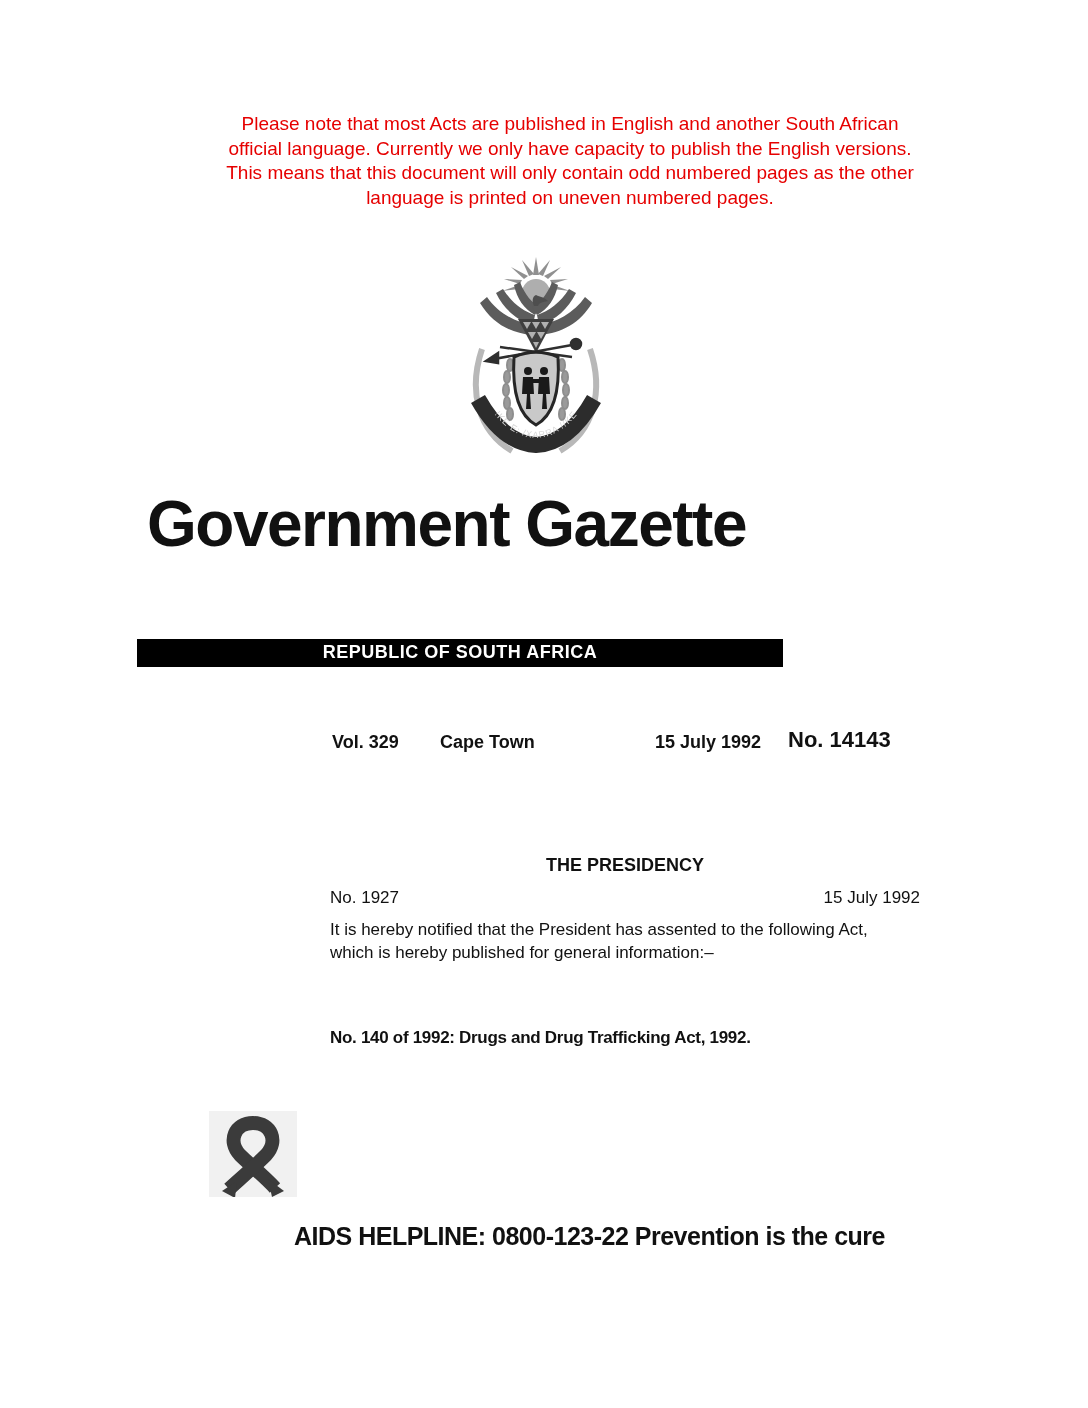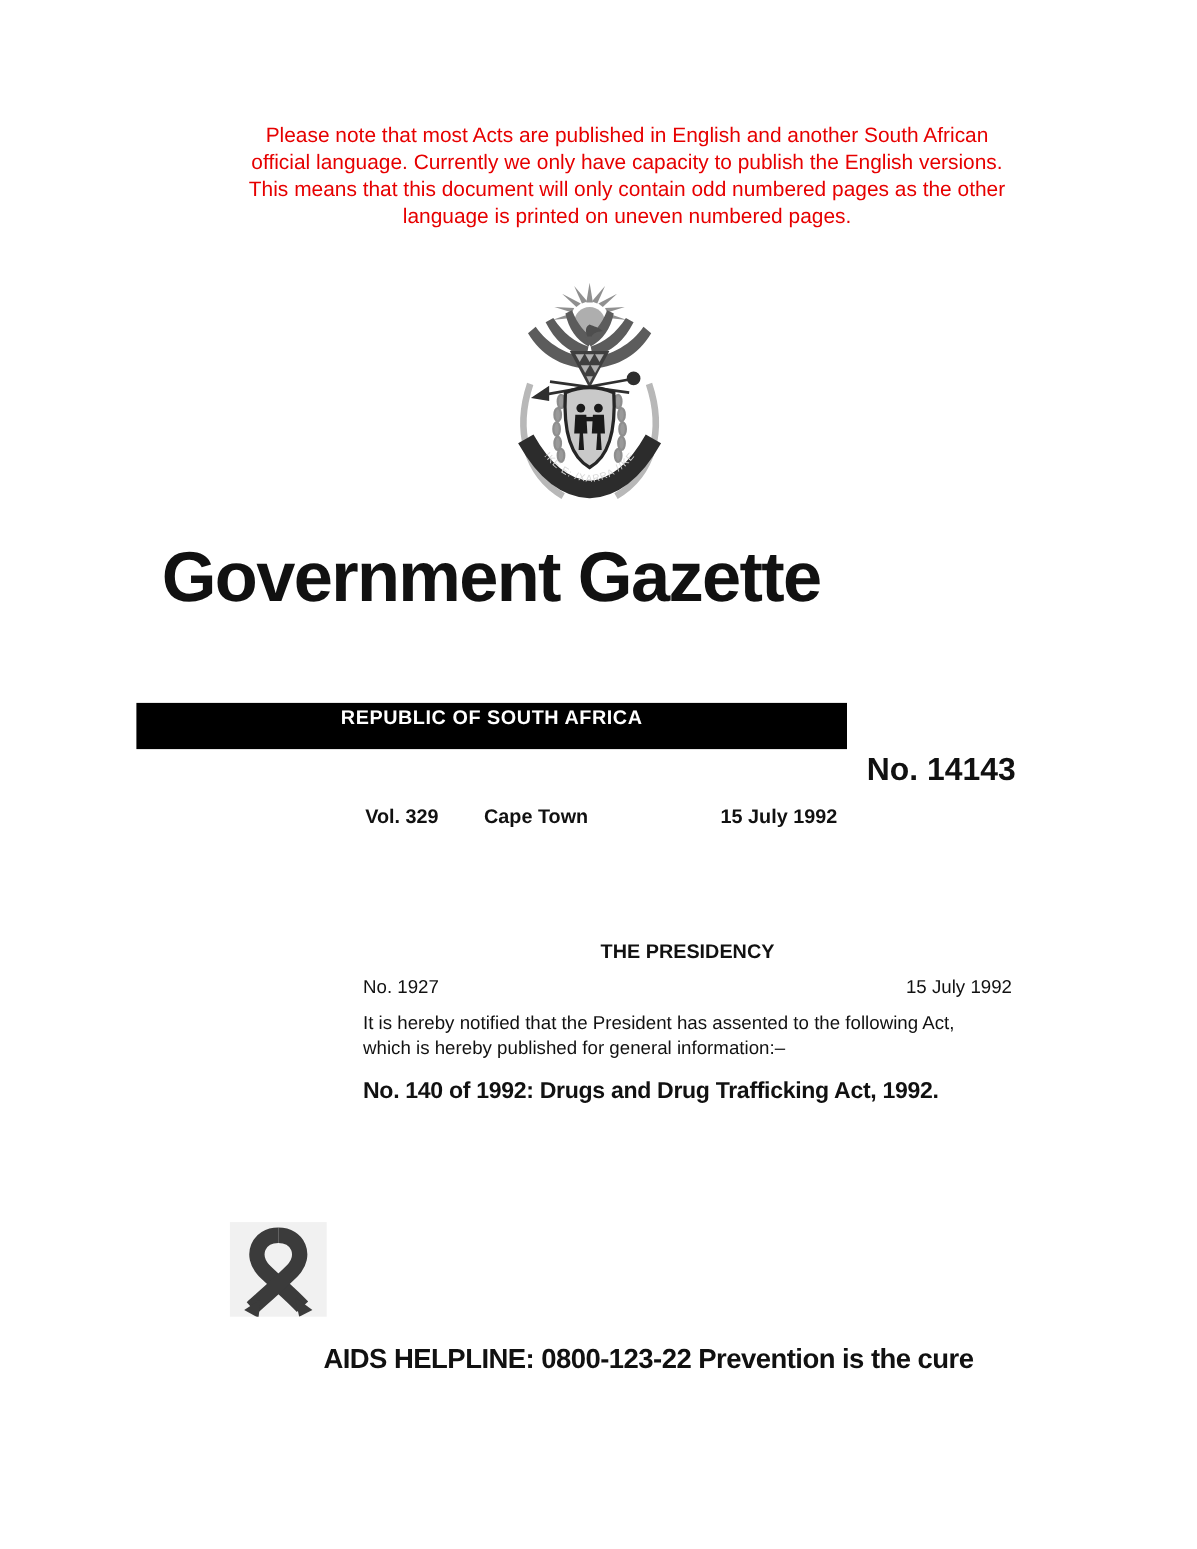--- a/index.html
+++ b/index.html
@@ -25,49 +25,49 @@
   .arms{top:253px;left:460px;width:152px;height:208px;}
   
   .gazette-title{
     top:492px;left:0;width:893px;
     text-align:center;
     font-size:64px;font-weight:700;letter-spacing:-1.5px;
     line-height:1;white-space:nowrap;
   }
   
   .republic-bar{
-    top:639px;left:124px;width:646px;height:42px;
+    top:639px;left:137px;width:646px;height:28px;
     background:#000;
     color:#fff;
     font-size:18px;font-weight:700;letter-spacing:.5px;
     line-height:26px;text-align:center;
   }
   
   .vol-item{line-height:1;font-weight:700;font-size:18px;white-space:nowrap;}
   .vol    {top:733px;left:332px;}
   .city   {top:733px;left:440px;}
   .isdate {top:733px;left:655px;}
-  .gnum   {top:686px;left:788px;font-size:29px;text-align:right;}
+  .gnum   {top:729px;left:788px;font-size:22px;text-align:right;}
   
   .presidency-heading{
     top:856px;left:330px;width:590px;
     text-align:center;
     font-size:18px;font-weight:700;line-height:1;
   }
   .notice-row{
     top:889px;left:330px;width:590px;
     display:flex;justify-content:space-between;
     font-size:17px;line-height:1;
   }
   .body-line{left:330px;width:640px;font-size:17px;line-height:1;white-space:nowrap;}
   .bl1{top:921px;}
   .bl2{top:944px;}
   .act-title{
-    top:981px;left:330px;
-    font-size:21px;font-weight:700;letter-spacing:-.3px;
+    top:1029px;left:330px;
+    font-size:17px;font-weight:700;letter-spacing:-.3px;
     line-height:1;white-space:nowrap;
   }
   
   .ribbon-box{
     top:1111px;left:209px;width:88px;height:86px;
     background:#f1f1f1;
   }
   .helpline{
     top:1176px;left:294px;
     font-size:25px;font-weight:700;letter-spacing:-.5px;

